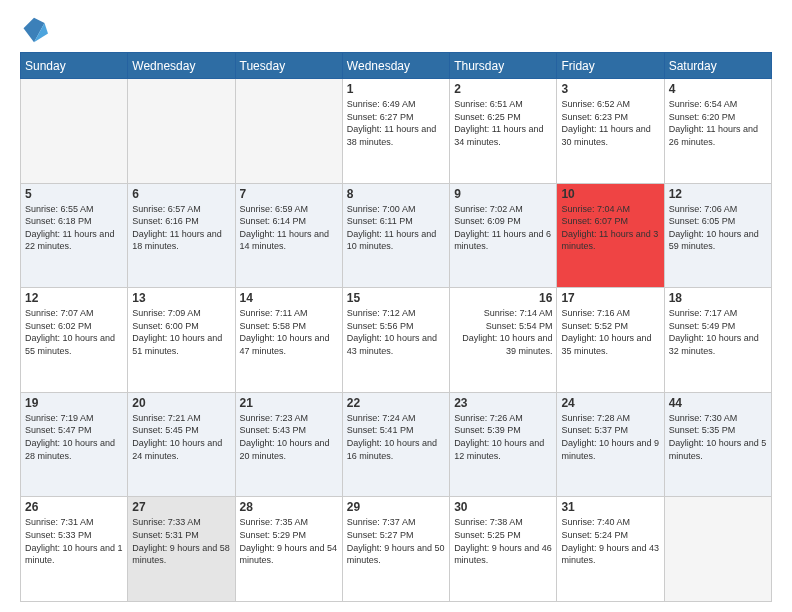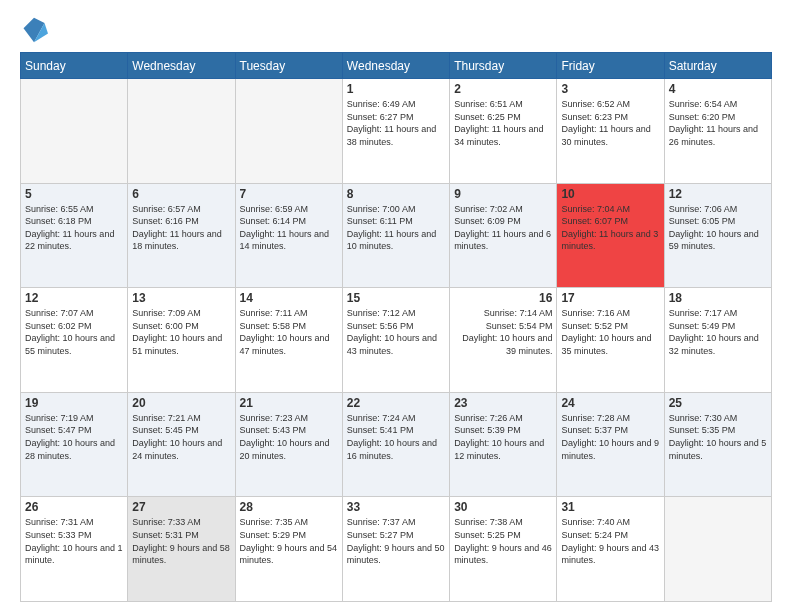--- a/index.html
+++ b/index.html
@@ -231,39 +231,39 @@
           </td>
           <td style="background: rgb(238, 242, 247);">
             <div class="day-number">23</div>
             <div class="day-info">Sunrise: 7:26 AM<br>Sunset: 5:39 PM<br>Daylight: 10 hours and 12 minutes.</div>
           </td>
           <td style="background: rgb(238, 242, 247);">
             <div class="day-number">24</div>
             <div class="day-info">Sunrise: 7:28 AM<br>Sunset: 5:37 PM<br>Daylight: 10 hours and 9 minutes.</div>
           </td>
           <td style="background: rgb(238, 242, 247);">
-            <div class="day-number">25</div>
+            <div class="day-number">44</div>
             <div class="day-info">Sunrise: 7:30 AM<br>Sunset: 5:35 PM<br>Daylight: 10 hours and 5 minutes.</div>
           </td>
         </tr>
         <tr>
           <td style="background: rgb(255, 255, 255);">
             <div class="day-number">26</div>
             <div class="day-info">Sunrise: 7:31 AM<br>Sunset: 5:33 PM<br>Daylight: 10 hours and 1 minute.</div>
           </td>
           <td style="background: #e5e5e5;">
             <div class="day-number">27</div>
             <div class="day-info">Sunrise: 7:33 AM<br>Sunset: 5:31 PM<br>Daylight: 9 hours and 58 minutes.</div>
           </td>
           <td style="background: rgb(255, 255, 255);">
             <div class="day-number">28</div>
             <div class="day-info">Sunrise: 7:35 AM<br>Sunset: 5:29 PM<br>Daylight: 9 hours and 54 minutes.</div>
           </td>
           <td style="background: rgb(255, 255, 255);">
-            <div class="day-number">33</div>
+            <div class="day-number">29</div>
             <div class="day-info">Sunrise: 7:37 AM<br>Sunset: 5:27 PM<br>Daylight: 9 hours and 50 minutes.</div>
           </td>
           <td style="background: rgb(255, 255, 255);">
             <div class="day-number">30</div>
             <div class="day-info">Sunrise: 7:38 AM<br>Sunset: 5:25 PM<br>Daylight: 9 hours and 46 minutes.</div>
           </td>
           <td style="background: rgb(255, 255, 255);">
             <div class="day-number">31</div>
             <div class="day-info">Sunrise: 7:40 AM<br>Sunset: 5:24 PM<br>Daylight: 9 hours and 43 minutes.</div>
           </td>

